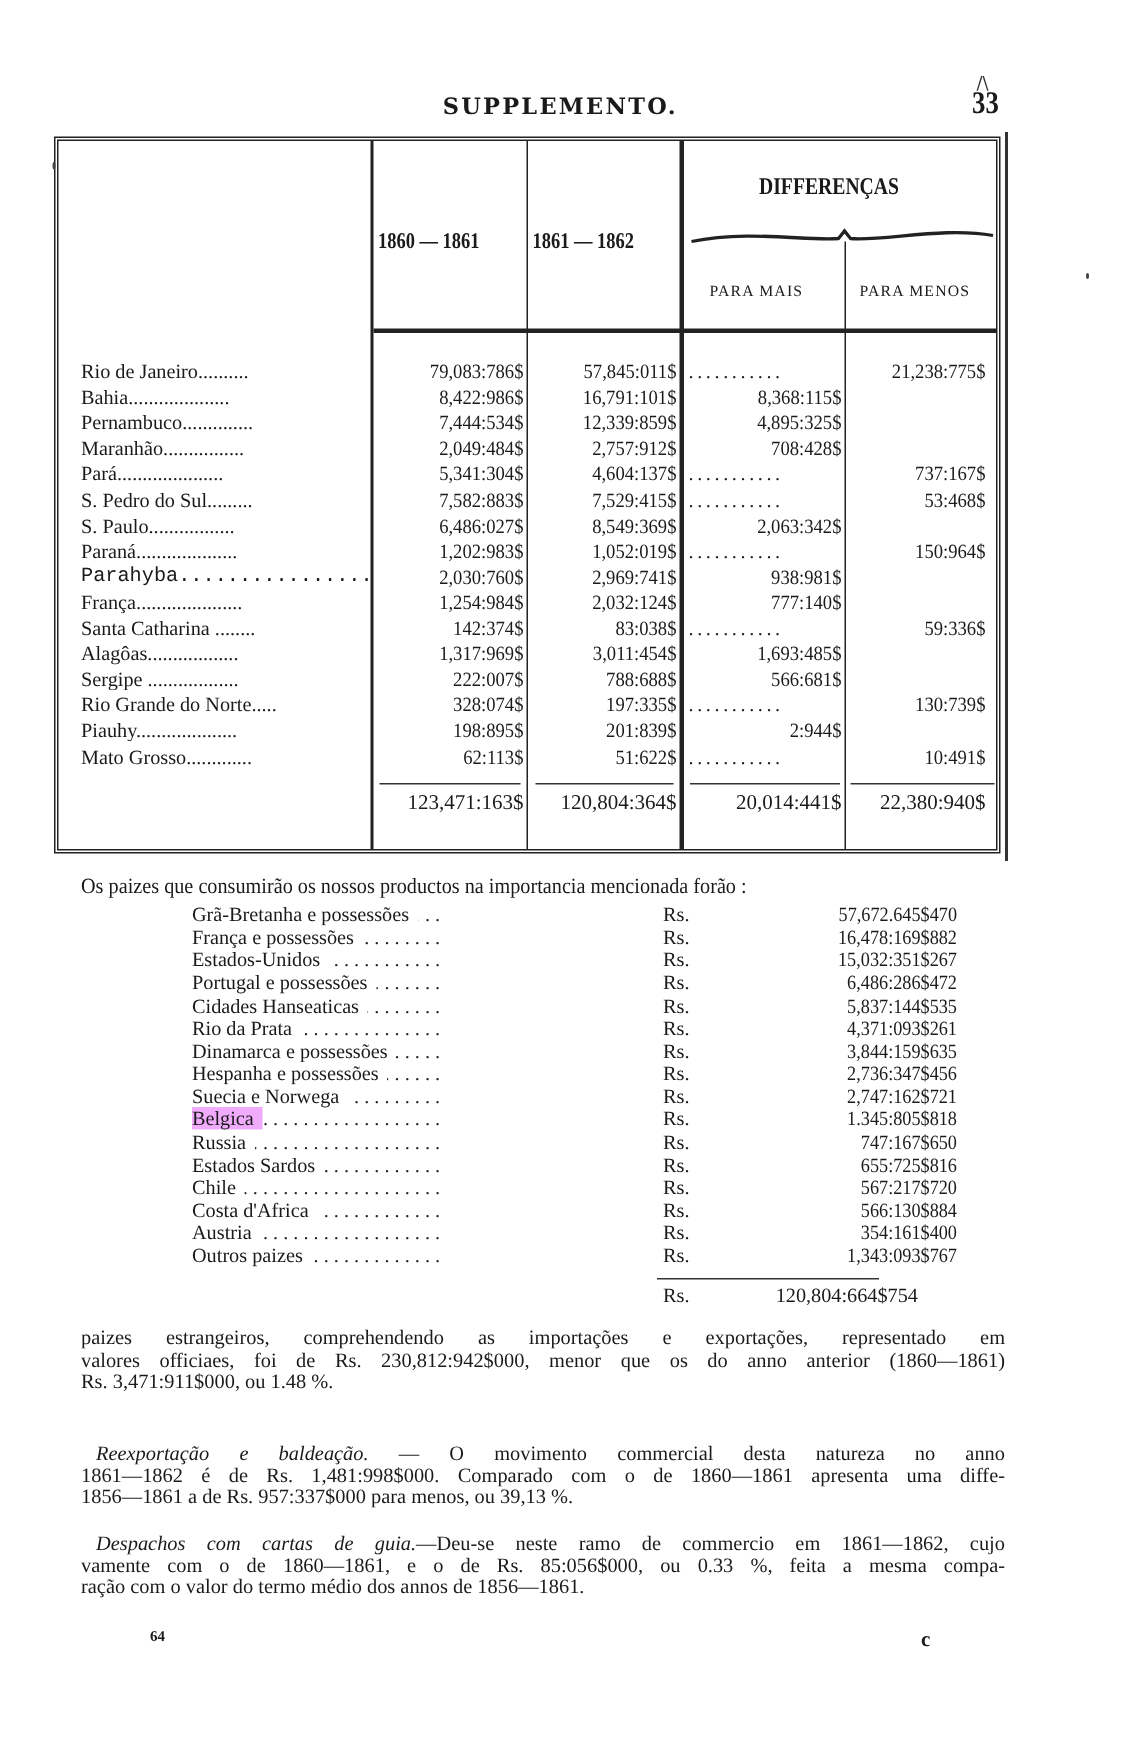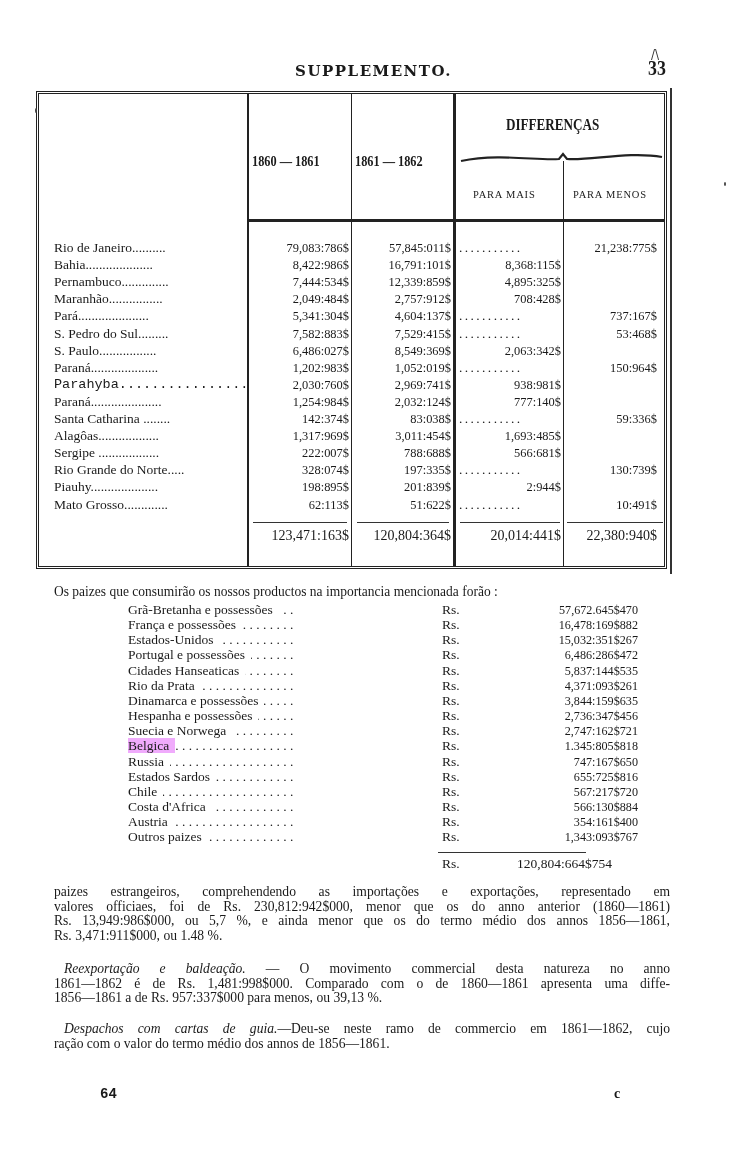--- a/index.html
+++ b/index.html
@@ -60,21 +60,21 @@
 
   
   .para {
     position: absolute; left: 54px; width: 616px; font-family: "Liberation Serif", serif;
     font-size: 13.6px; line-height: 14.6px; text-align: justify; text-align-last: left;
   }
   .para .lead { font-style: italic; }
   .para .indent { display: inline-block; width: 10px; }
   .line { display: block; text-align: justify; text-align-last: justify; white-space: nowrap; }
   .line.last { text-align-last: left; }
-  .footer-sig { position: absolute; top: 1086px; left: 100px; font-family: Liberation Mono, monospace; font-weight: bold; font-size: 14px; }
+  .footer-sig { position: absolute; top: 1086px; left: 100px; font-family: Liberation Serif, serif; font-weight: bold; font-size: 10px; }
   .footer-c { position: absolute; top: 1086px; left: 614px; font-family: "Liberation Serif", serif; font-weight: bold; font-size: 14px; }
   .speck { position: absolute; background: #444; border-radius: 50%; }
 </style>
 </head>
 <body>
 
 <div class="running-head">SUPPLEMENTO.</div>
 <div class="ink-mark">/\</div>
 <div class="page-no">33</div>
 
@@ -150,21 +150,21 @@
         <div class="cell dots" style="left: 420px; width: 100px; text-align: left; letter-spacing: 2.4px;">...........</div>
         <div class="cell num" style="left: 526px; width: 92px; text-align: right;">150:964$</div>
       </div>
       <div class="row" style="top: 136.8px;">
         <div class="cell name" style="left: 15px; width: 192px; font-family: Liberation Mono, monospace;">Parahyba.................</div>
         <div class="cell num" style="left: 212px; width: 98px; text-align: right;">2,030:760$</div>
         <div class="cell num" style="left: 314px; width: 98px; text-align: right;">2,969:741$</div>
         <div class="cell num" style="left: 418px; width: 104px; text-align: right;">938:981$</div>
       </div>
       <div class="row" style="top: 153.9px;">
-        <div class="cell name" style="left: 15px; width: 192px;">Paraná.....................</div>
+        <div class="cell name" style="left: 15px; width: 192px;">França.....................</div>
         <div class="cell num" style="left: 212px; width: 98px; text-align: right;">1,254:984$</div>
         <div class="cell num" style="left: 314px; width: 98px; text-align: right;">2,032:124$</div>
         <div class="cell num" style="left: 418px; width: 104px; text-align: right;">777:140$</div>
       </div>
       <div class="row" style="top: 171px;">
         <div class="cell name" style="left: 15px; width: 192px;">Santa Catharina ........</div>
         <div class="cell num" style="left: 212px; width: 98px; text-align: right;">142:374$</div>
         <div class="cell num" style="left: 314px; width: 98px; text-align: right;">83:038$</div>
         <div class="cell dots" style="left: 420px; width: 100px; text-align: left; letter-spacing: 2.4px;">...........</div>
         <div class="cell num" style="left: 526px; width: 92px; text-align: right;">59:336$</div>
@@ -315,30 +315,30 @@
   </div>
 <div class="ctotal-rule"></div>
 <div class="citem" style="left:442px;top:856px;width:260px;">
   <span style="position:absolute;left:0;">Rs.</span>
   <span style="position:absolute;left:26px;width:144px;text-align:right;white-space:nowrap;">120,804:664$754</span>
 </div>
 
 <div class="para" id="p0" style="top:885px;">
     <span class="line"><span>paizes estrangeiros, comprehendendo as importações e exportações, representado em</span></span>
     <span class="line"><span>valores officiaes, foi de Rs. 230,812:942$000, menor que os do anno anterior (1860—1861)</span></span>
-    <span class="line"><span>Rs. 13,949:986$000, ou 5,7 %, e ainda menor que os do termo médio dos annos 1856—1861,</span></span>
     <span class="line last"><span>Rs. 3,471:911$000, ou 1.48 %.</span></span>
   </div>
 <div class="para" id="p1" style="top:962px;">
     <span class="line"><span class="indent"></span><span class="lead">Reexportação e baldeação.</span><span> — O movimento commercial desta natureza no anno</span></span>
     <span class="line"><span>1861—1862 é de Rs. 1,481:998$000. Comparado com o de 1860—1861 apresenta uma diffe-</span></span>
     <span class="line last"><span>1856—1861 a de Rs. 957:337$000 para menos, ou 39,13 %.</span></span>
   </div>
 <div class="para" id="p2" style="top:1022px;">
     <span class="line"><span class="indent"></span><span class="lead">Despachos com cartas de guia.</span><span>—Deu-se neste ramo de commercio em 1861—1862, cujo</span></span>
+    <span class="line"><span>vamente com o de 1860—1861, e o de Rs. 85:056$000, ou 0.33 %, feita a mesma compa-</span></span>
     <span class="line last"><span>ração com o valor do termo médio dos annos de 1856—1861.</span></span>
   </div>
 
 <div class="footer-sig">64</div>
 <div class="footer-c">c</div>
 
 <div class="speck" style="left:724px;top:182px;width:2px;height:4px;"></div>
 <div class="speck" style="left:35px;top:108px;width:2px;height:5px;"></div>
 
 </body></html>

